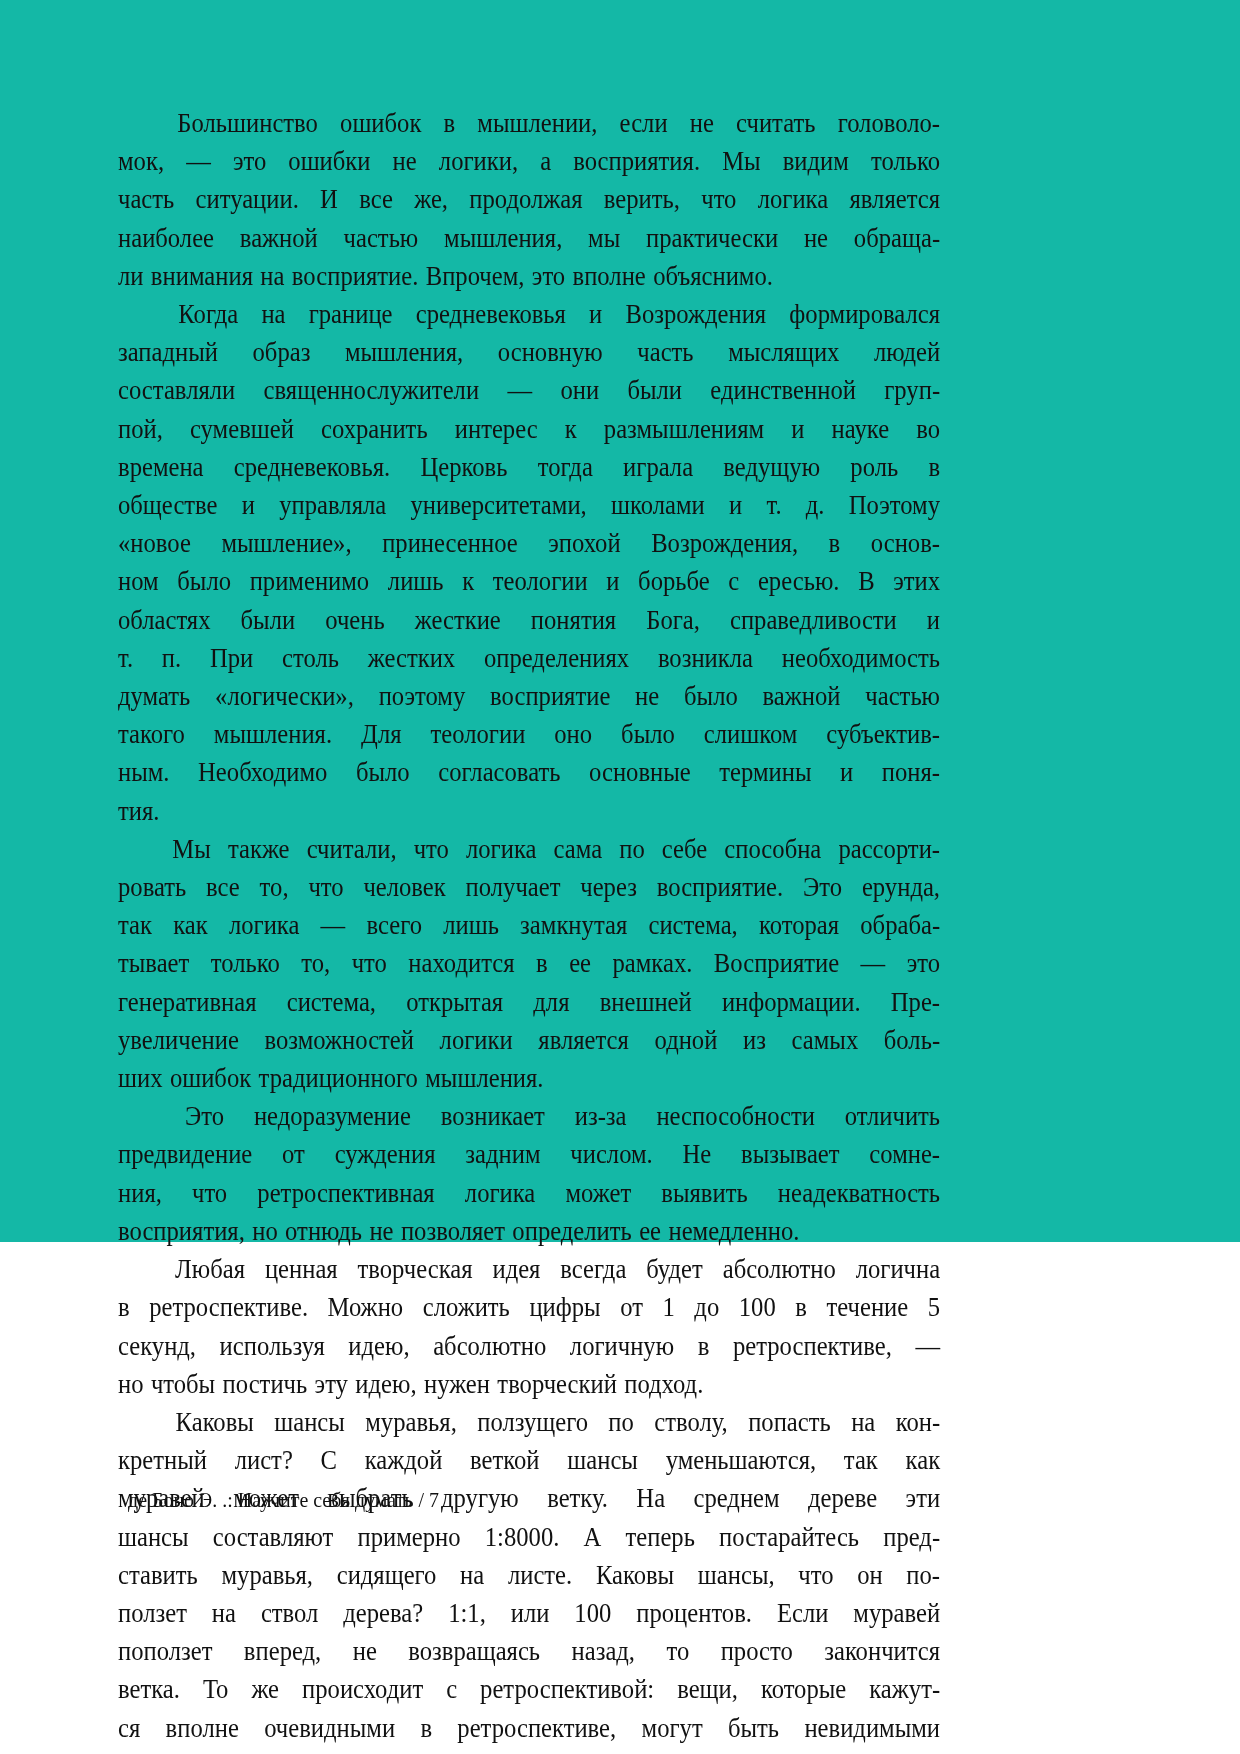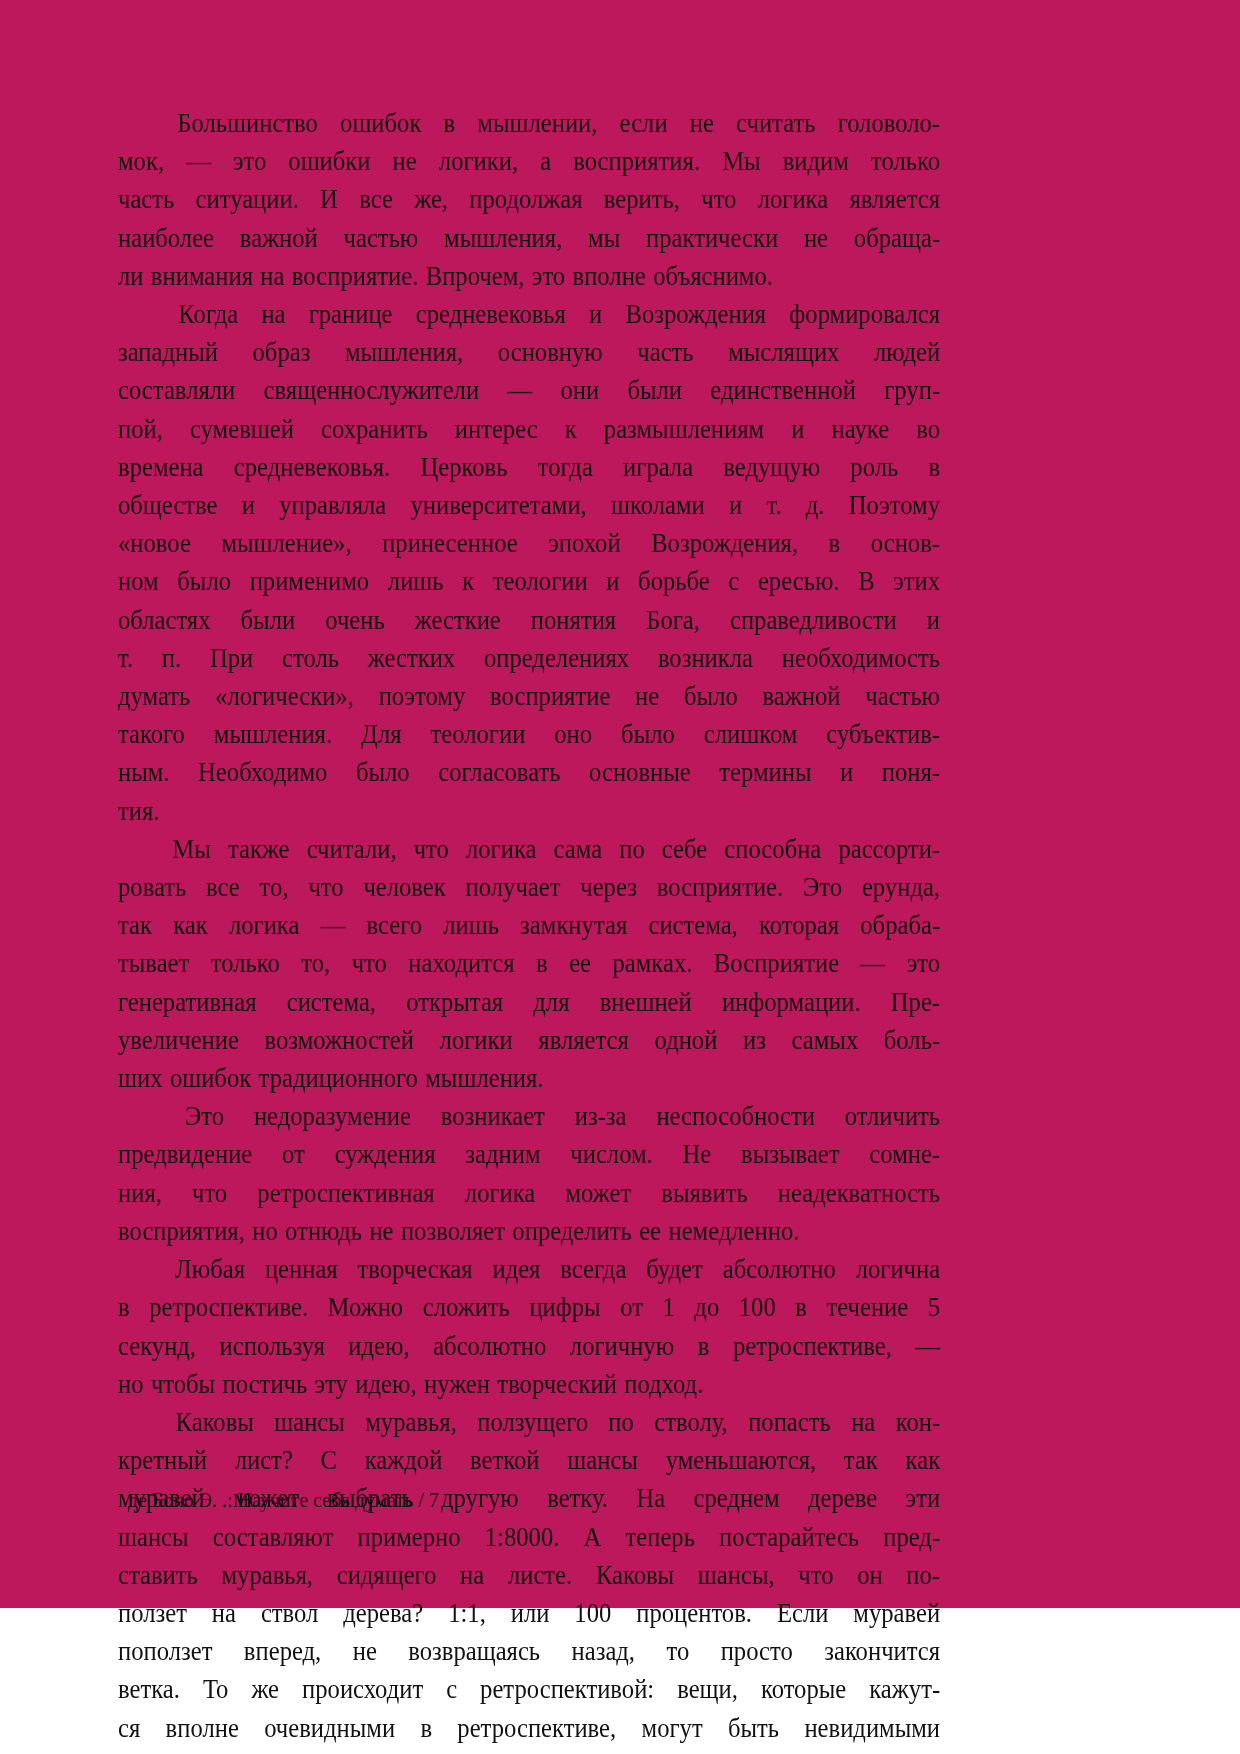--- a/index.html
+++ b/index.html
@@ -14,22 +14,22 @@
     font-family: "Liberation Serif", "DejaVu Serif", serif;
     color: #111111;
     position: relative;
     overflow: hidden;
   }
   .page {
     position: absolute;
     left: 0;
     top: 0;
     width: 1240px;
-    height: 1608px;
-    background: #be185d;
+    height: 1242px;
+    background: #14b8a6;
   }
   .textblock {
     position: absolute;
     left: 118px;
     top: 104px;
     width: 884px;
   }
   
   .para {
     margin: 0;

